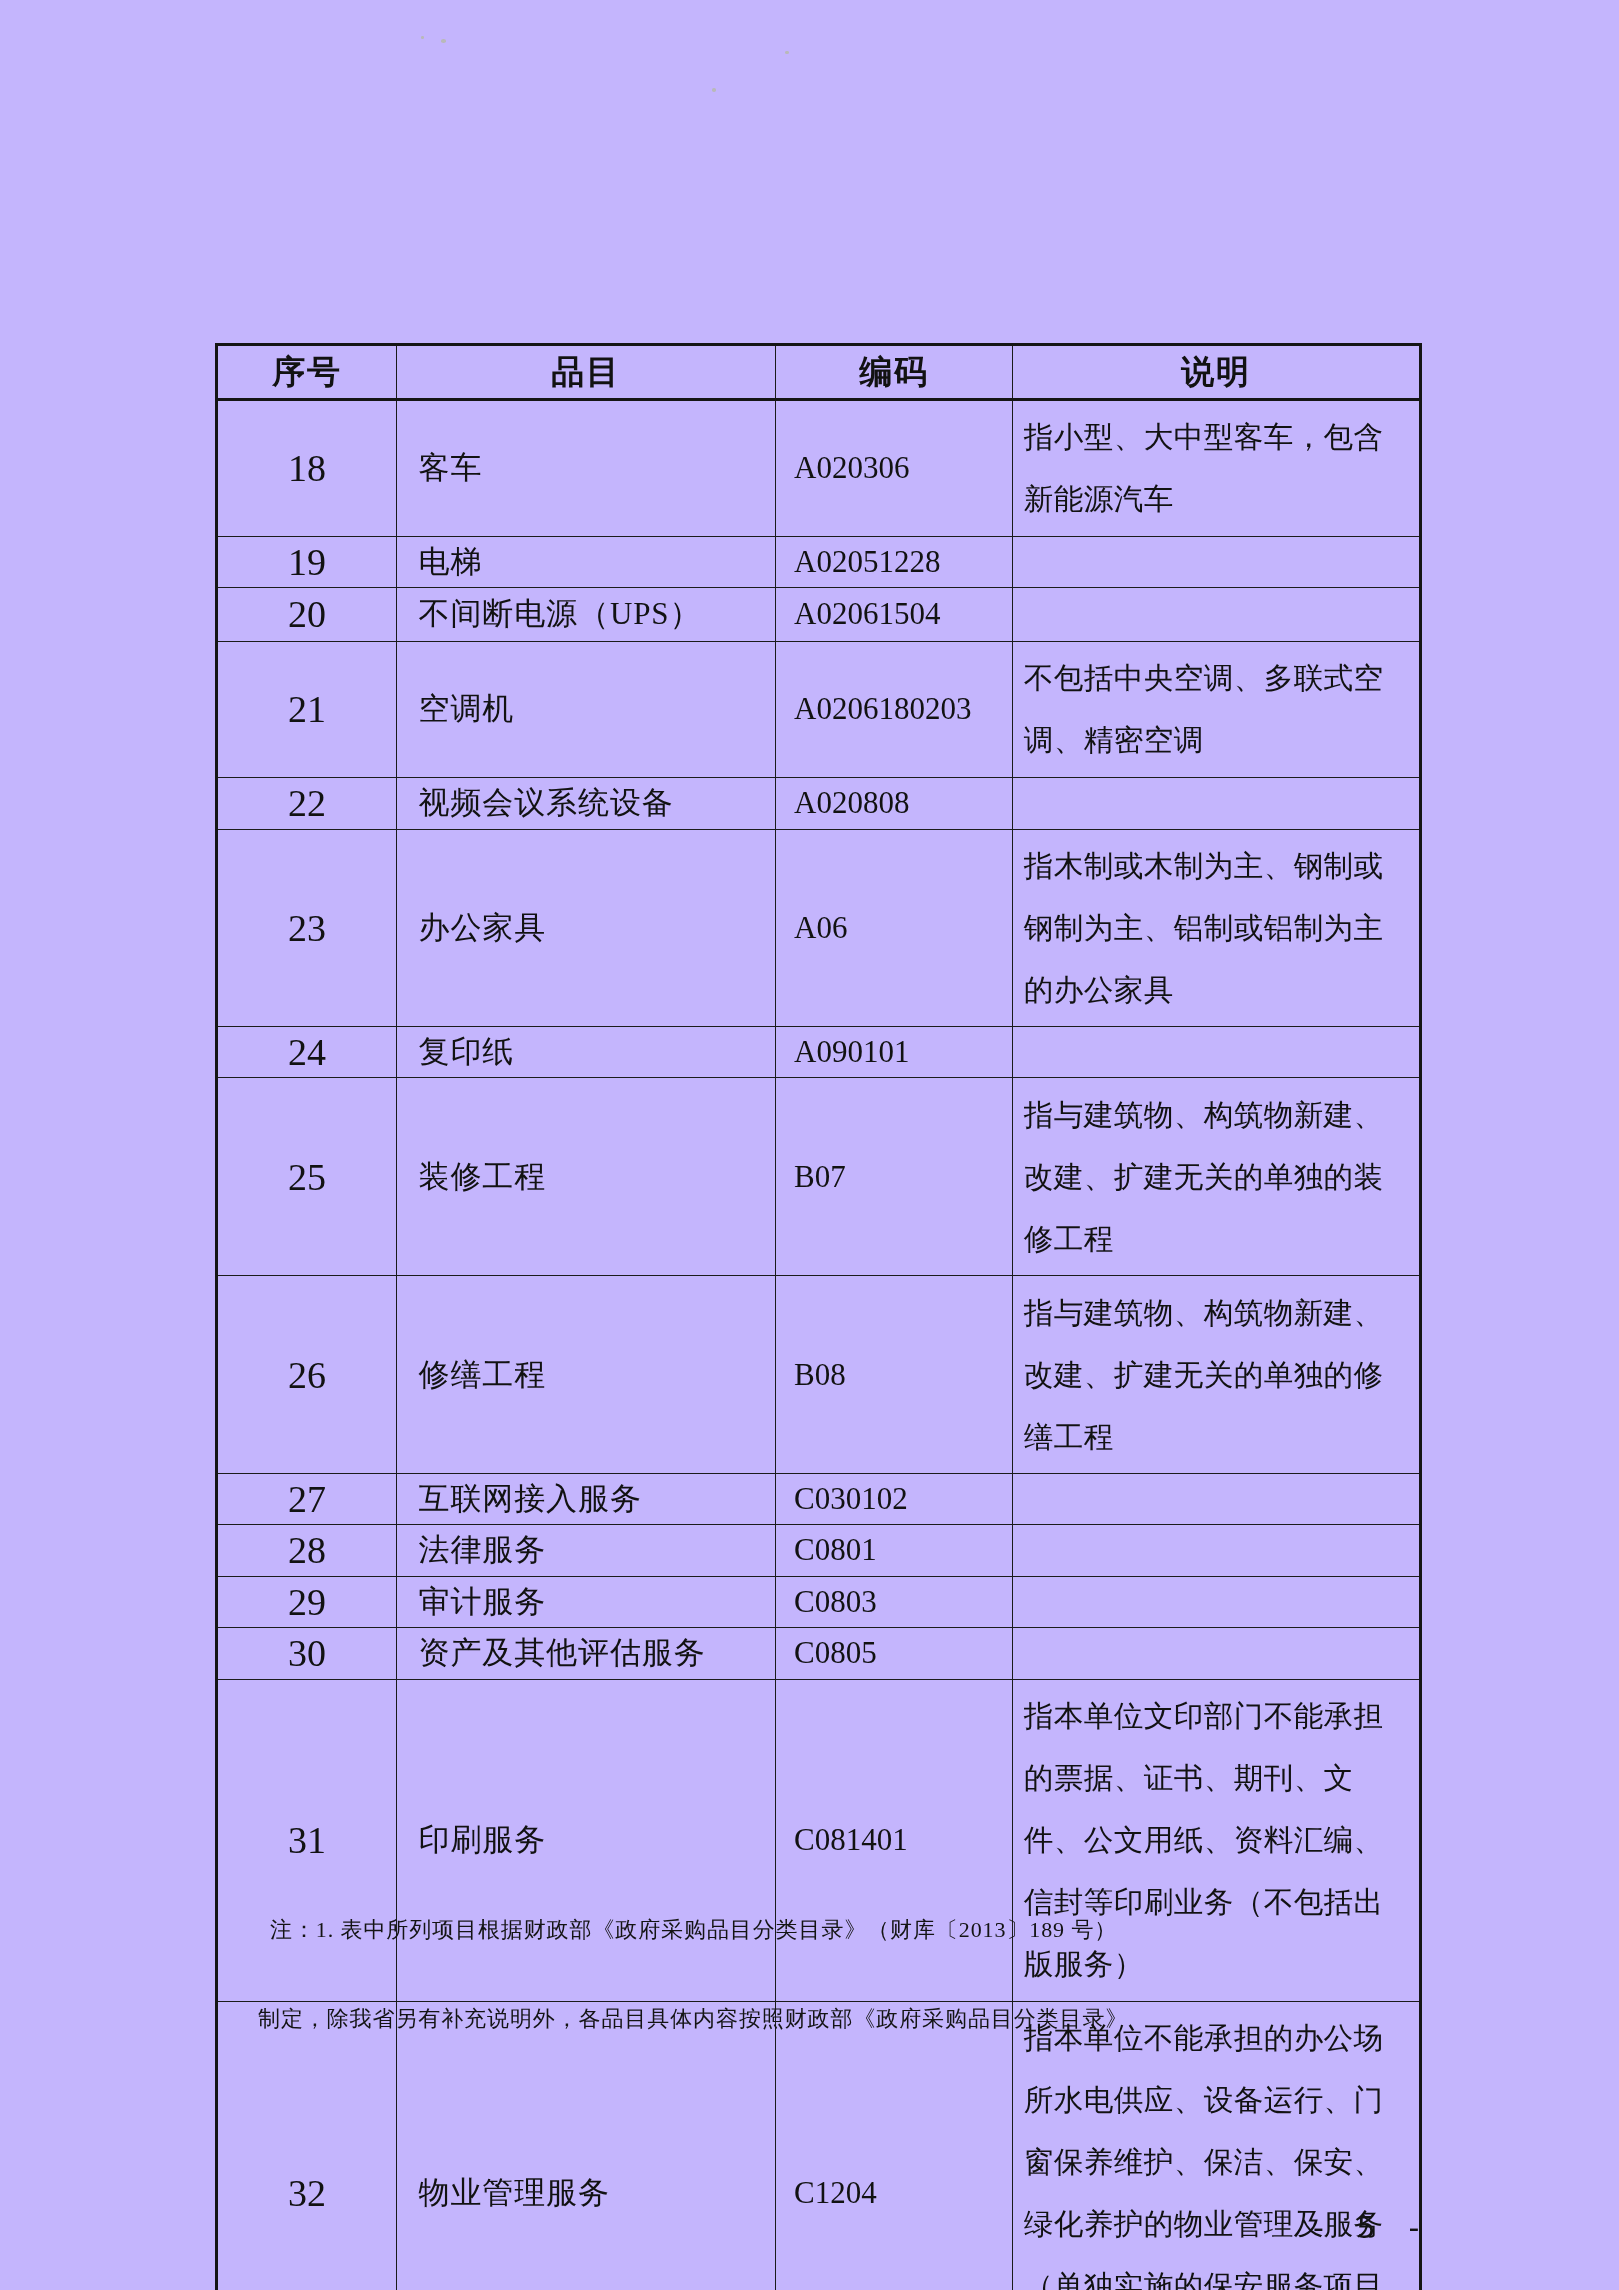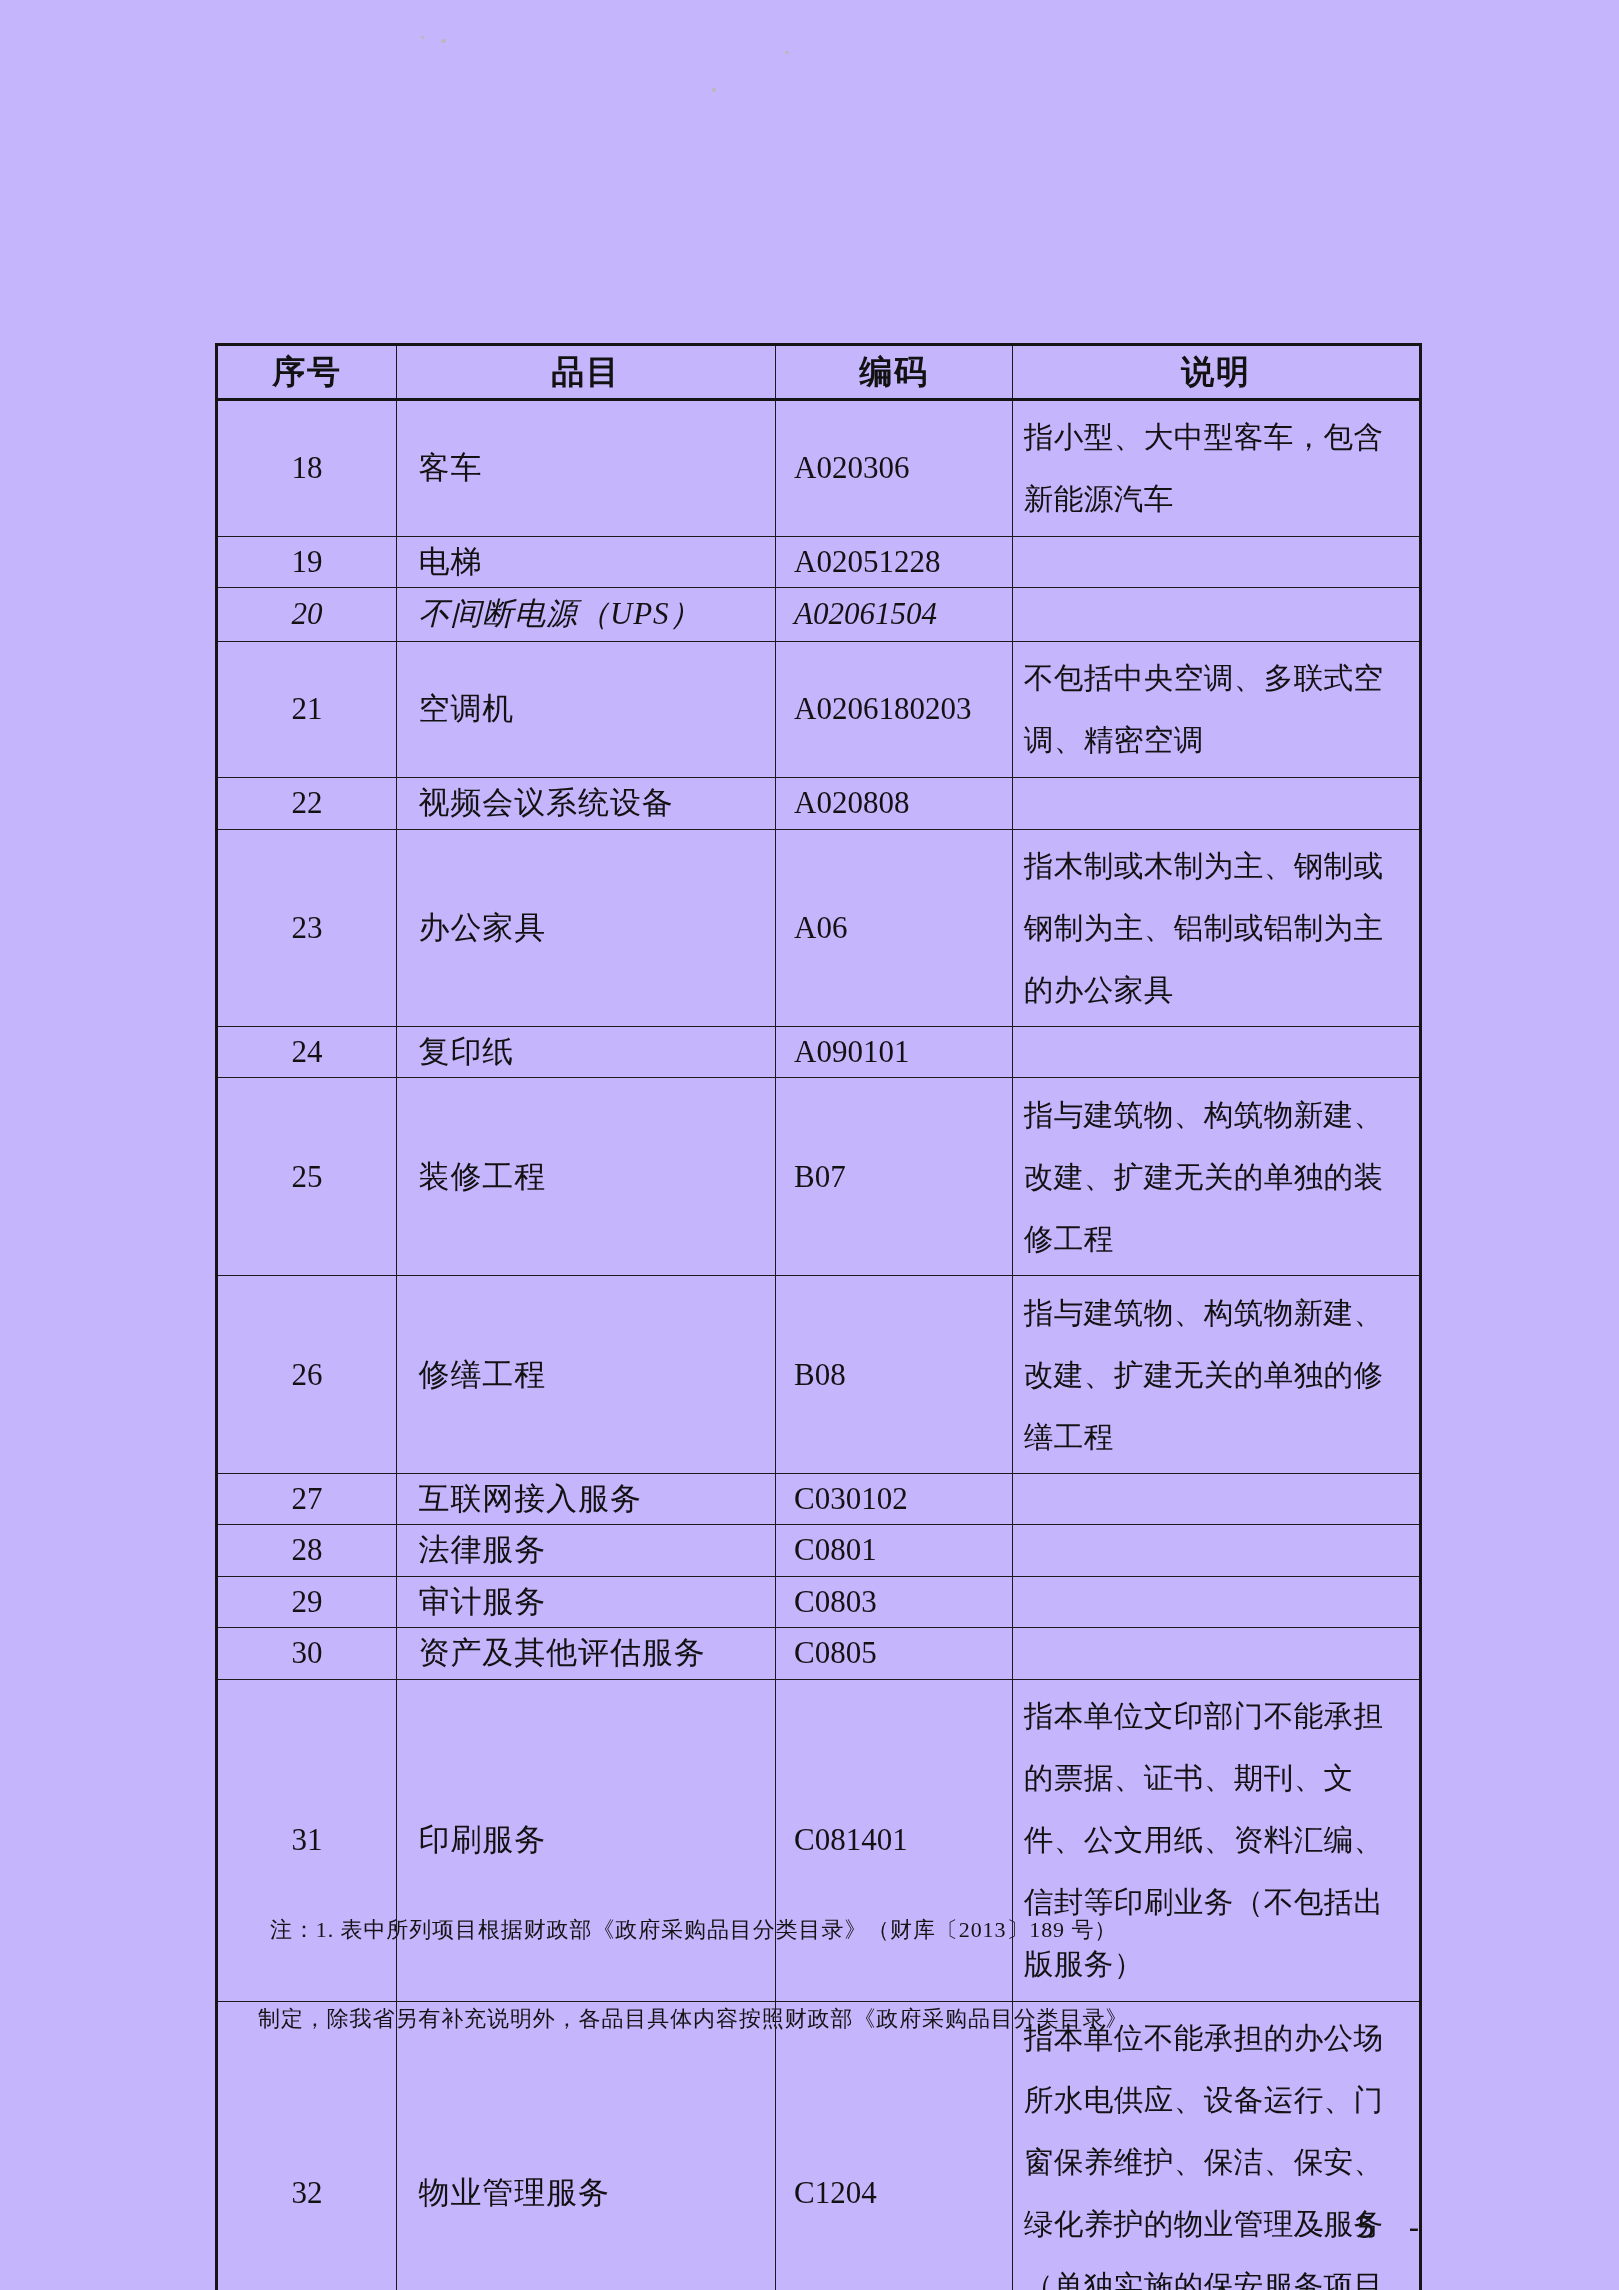--- a/index.html
+++ b/index.html
@@ -52,21 +52,21 @@
   table.doc-table thead th {
     height: 50px;
     font-size: 33px;
     font-weight: bold;
     text-align: center;
     letter-spacing: 1.8px;
   }
 
   td.col-no {
     text-align: center;
-    font-size: 31px;
+    font-size: 38px;
   }
   td.col-item {
     text-align: left;
     padding: 0 7.2px 0 21.5px;
     font-size: 31px;
     letter-spacing: 0.9px;
   }
   td.col-code {
     text-align: left;
     padding: 0 5.4px 0 18px;
@@ -76,21 +76,21 @@
     text-align: left;
     padding: 5.4px 10.7px;
     font-size: 29.6px;
     line-height: 62px;
     letter-spacing: 0.4px;
   }
 
   
   tbody.rows tr:nth-child(1)  { height: 105px; }
   tbody.rows tr:nth-child(2)  { height: 51px; margin-top: 40px;  }
-  tbody.rows tr:nth-child(3)  { height: 54px; font-style: italic;  }
+  tbody.rows tr:nth-child(3)  { height: 54px;  }
   tbody.rows tr:nth-child(4)  { height: 101px; }
   tbody.rows tr:nth-child(5)  { height: 52px;  }
   tbody.rows tr:nth-child(6)  { height: 145px; }
   tbody.rows tr:nth-child(7)  { height: 51px;  }
   tbody.rows tr:nth-child(8)  { height: 142px; }
   tbody.rows tr:nth-child(9)  { height: 148px; }
   tbody.rows tr:nth-child(10) { height: 51px;  }
   tbody.rows tr:nth-child(11) { height: 52px; margin-left: 32px;  }
   tbody.rows tr:nth-child(12) { height: 51px;  }
   tbody.rows tr:nth-child(13) { height: 52px;  }

